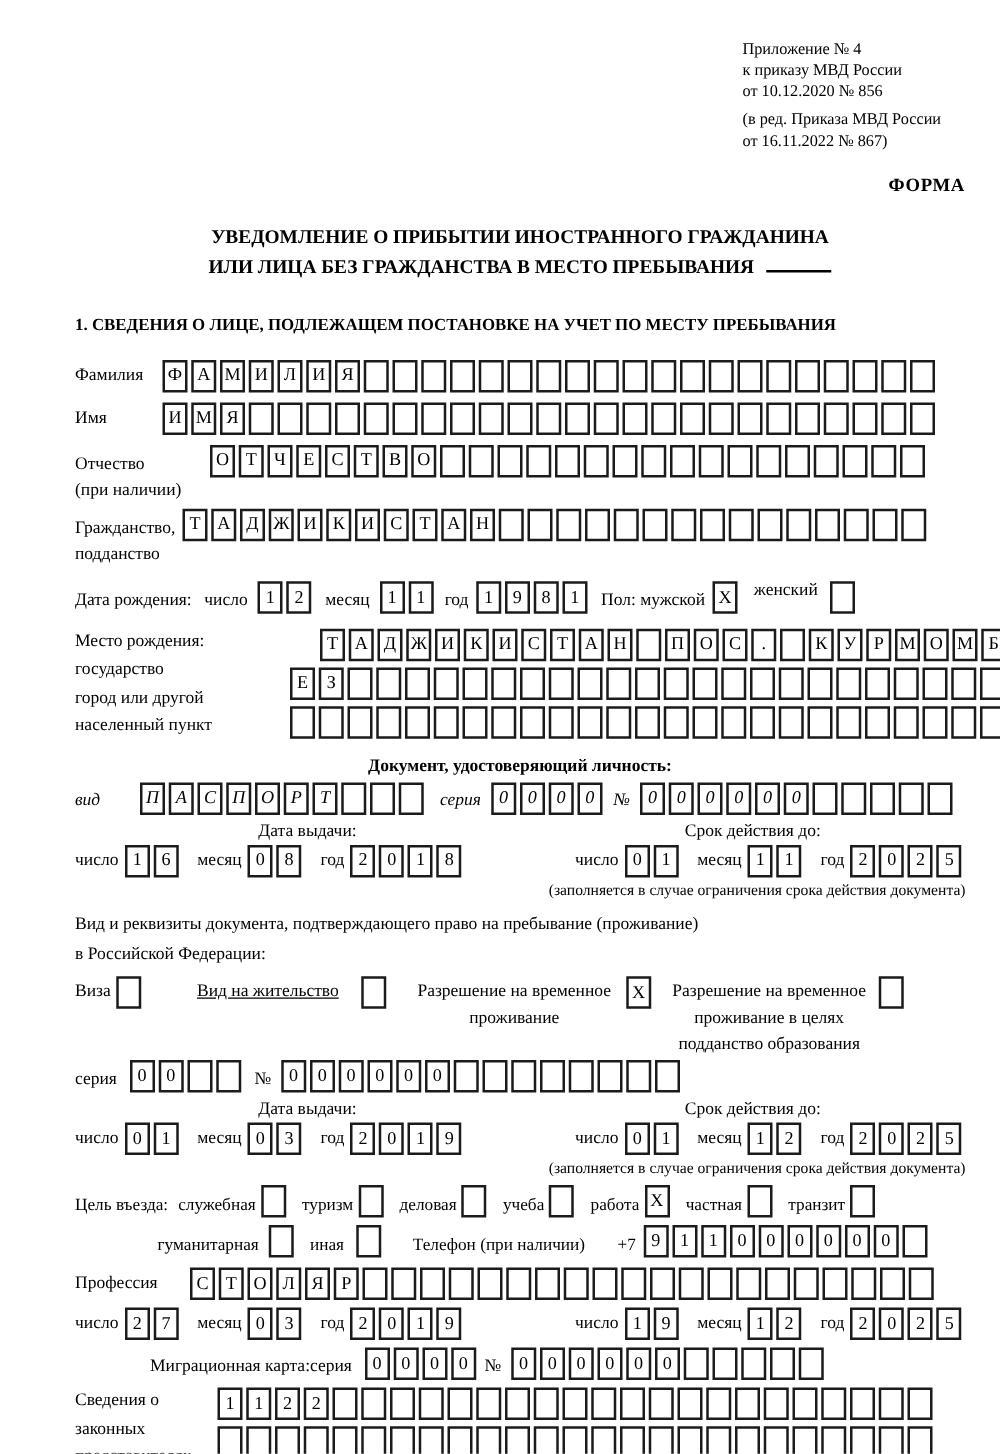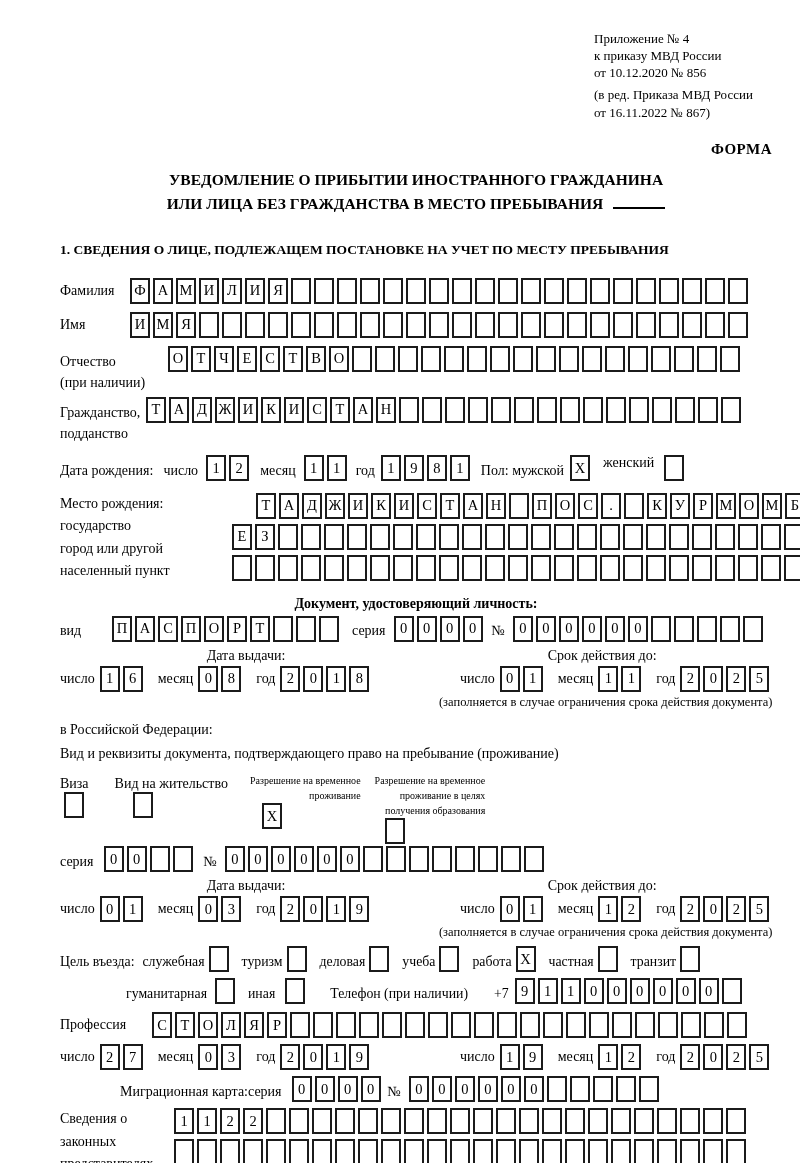--- a/index.html
+++ b/index.html
@@ -9,21 +9,21 @@
   }
   .page{padding:30px 28px 0 60px;width:712px;}
 
   
   .annot-wrap{display:flex;justify-content:flex-end;}
   .annot{width:178px;font-size:13px;line-height:1.32;text-align:left;}
   .annot .gap{margin-top:5px;}
   .forma{font-weight:bold;font-size:15px;text-align:right;margin-top:20px;letter-spacing:.5px;}
 
   
-  .title{ text-align:center;font-weight:bold;font-size:15.5px;line-height:1.55;margin-top:10px;}
+  .title{ text-align:center;font-weight:bold;font-size:15.5px;line-height:1.55;margin-top:20px;}
   .blank-line{display:inline-block;width:52px;border-bottom:2px solid #000;margin-left:10px;}
   .sect{font-weight:bold;font-size:13.5px;margin-top:26px;white-space:nowrap;}
 
   
   .row{display:flex;align-items:flex-start;margin-top:8px;white-space:nowrap;}
   .lbl{font-size:14px;padding-top:5px;flex:none;}
   .lbl2{font-size:14px;line-height:1.5;padding-top:5px;flex:none;}
   .cells{display:flex;flex:none;}
   .cell{
     width:20px;height:26px;border:2px solid #1b1b1b;margin-right:3px;flex:none;
@@ -40,23 +40,23 @@
   .datehead{font-size:14px;text-align:center;margin-bottom:2px;}
   .dateline{display:flex;align-items:center;white-space:nowrap;}
   .dateline .t{font-size:14px;margin-right:5px;}
   .dateline .sp{margin-left:12px;}
   .note{font-size:12.5px;text-align:right;margin-top:3px;}
 
   .para{font-size:14px;line-height:1.7;margin-top:8px;}
 
   
   .permits{display:flex;align-items:flex-start;margin-top:6px;}
-  .permits .opt{display:flex;align-items:flex-start;flex-direction:column;}
+  .permits .opt{display:flex;align-items:flex-start;}
   .permits .opt .t{font-size:14px;padding-top:5px;}
-  .permits .c2{text-align:right;font-size:10px;line-height:1.5;padding-top:2px;}
+  .permits .c2{text-align:center;font-size:14px;line-height:1.5;padding-top:2px;}
 
   
   .purpose .t{font-size:13.8px;margin:0 4px 0 10px;padding-top:5px;}
   .purpose .t.first{margin-left:0;}
   .phone-row .t{font-size:13.8px;padding-top:5px;}
 
   
   .stack{font-size:14px;line-height:1.6;flex:none;}
   .boxstack{display:flex;flex-direction:column;}
   .boxstack .cells{margin-bottom:5px;}
@@ -334,21 +334,21 @@
           <span class="cell"></span>
           <span class="cell"></span>
           <span class="cell"></span>
           <span class="cell"></span>
         </div>
     </div>
   </div>
 
   <div class="doc-head">Документ, удостоверяющий личность:</div>
 
-  <div class="row" style="margin-top:4px;align-items:center;">
+  <div class="row" style="margin-top:4px;align-items:center;font-style:italic;">
     <span class="lbl" style="width:52px;">вид</span>
     <div class="cells">
         <span class="cell">П</span>
         <span class="cell">А</span>
         <span class="cell">С</span>
         <span class="cell">П</span>
         <span class="cell">О</span>
         <span class="cell">Р</span>
         <span class="cell">Т</span>
         <span class="cell"></span>
@@ -420,51 +420,51 @@
             <span class="cell">0</span>
             <span class="cell">2</span>
             <span class="cell">5</span>
           </div>
       </div>
       <div class="note">(заполняется в случае ограничения срока действия документа)</div>
     </div>
   </div>
 
   <div class="para">
+    <div>Вид и реквизиты документа, подтверждающего право на пребывание (проживание)</div>
     <div>в Российской Федерации:</div>
-    <div>Вид и реквизиты документа, подтверждающего право на пребывание (проживание)</div>
   </div>
 
   <div class="permits">
     <div class="opt">
       <span class="t">Виза</span>
       <div class="cells" style="margin-left:4px;">
           <span class="cell"></span>
         </div>
     </div>
-    <div class="opt" style="margin-left:26px;">
+    <div class="opt" style="margin-left:42px;text-decoration:underline;">
       <span class="t">Вид на жительство</span>
       <div class="cells" style="margin-left:18px;">
           <span class="cell"></span>
         </div>
     </div>
     <div class="opt" style="margin-left:22px;">
       <div class="c2">
         <div>Разрешение на временное</div>
         <div>проживание</div>
       </div>
       <div class="cells" style="margin-left:12px;">
           <span class="cell">X</span>
         </div>
     </div>
     <div class="opt" style="margin-left:14px;">
       <div class="c2">
         <div>Разрешение на временное</div>
         <div>проживание в целях</div>
-        <div>получения образования</div>
+        <div>подданство образования</div>
       </div>
       <div class="cells" style="margin-left:10px;">
           <span class="cell"></span>
         </div>
     </div>
   </div>
 
   <div class="row" style="margin-top:2px;align-items:center;">
     <span class="lbl" style="margin-right:10px;">серия</span>
     <div class="cells">

